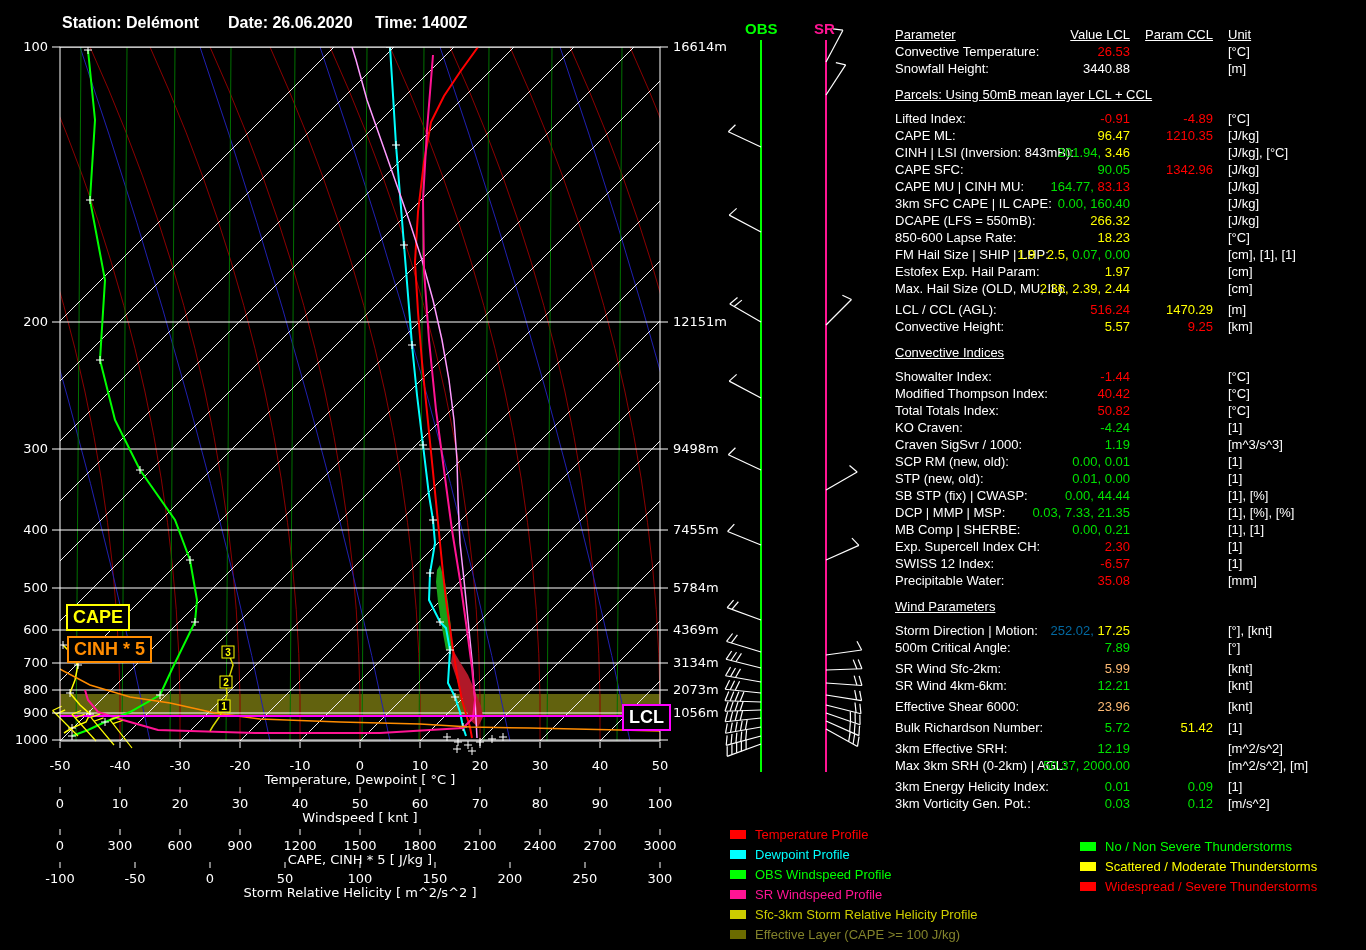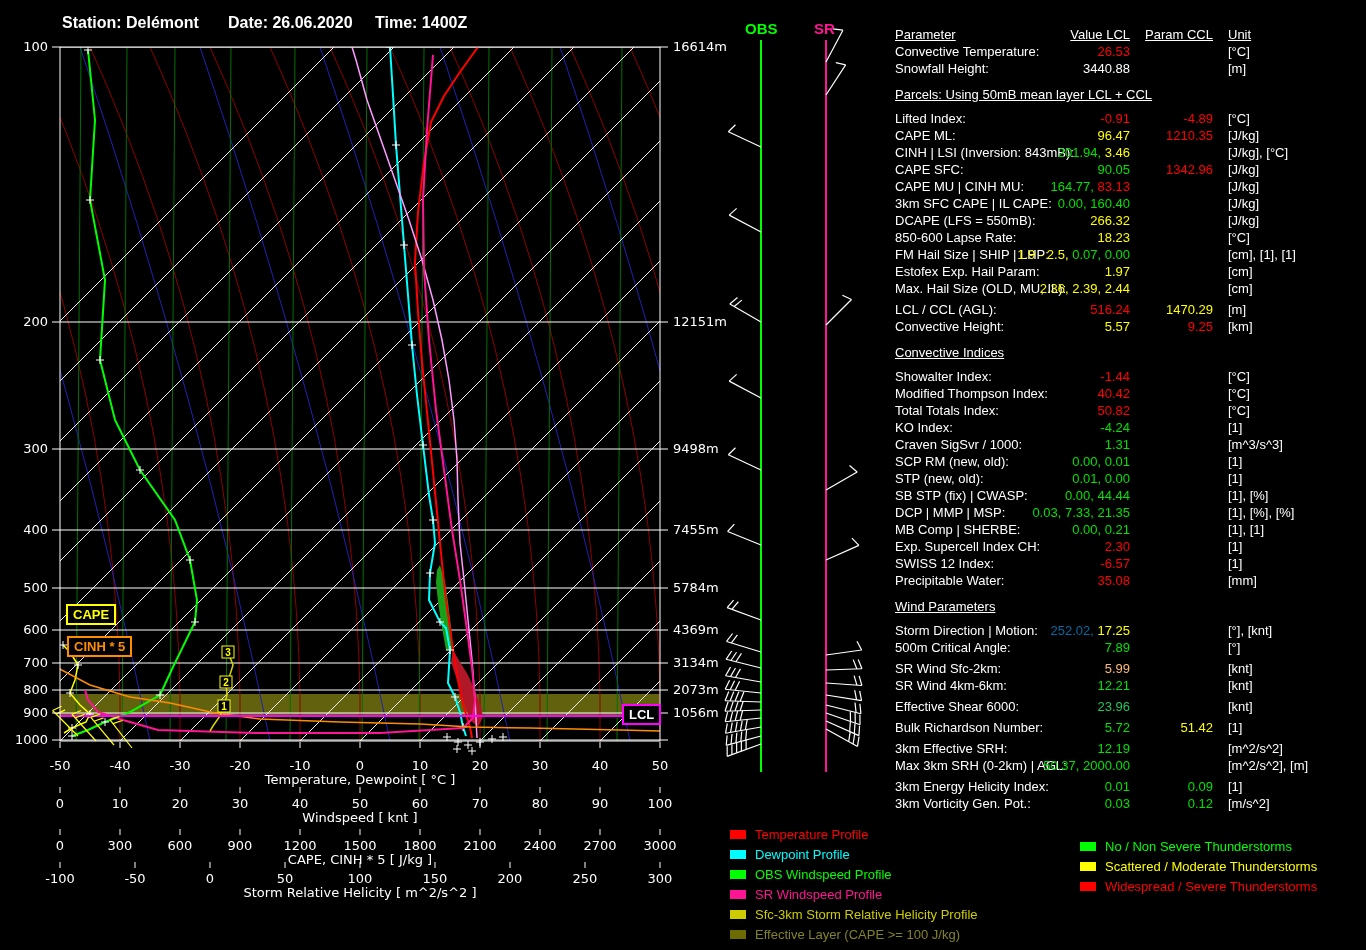--- a/index.html
+++ b/index.html
@@ -4,21 +4,21 @@
 <style>
   html,body{margin:0;padding:0;background:#000;}
   #app{position:relative;width:1366px;height:950px;background:#000;overflow:hidden;
        font-family:"Liberation Sans",sans-serif;}
   .hdr{position:absolute;top:14px;color:#fff;font-weight:bold;font-size:16px;
        font-family:"Liberation Sans",sans-serif;}
   .ax{position:absolute;color:#fff;font-size:13px;font-family:"DejaVu Sans",sans-serif;
       line-height:15px;white-space:nowrap;}
   .axc{text-align:center;width:64px;}
   .axr{text-align:right;width:34px;}
-  .boxlab{position:absolute;font-weight:bold;font-size:13px;padding:1px 5px;background:#000;
+  .boxlab{position:absolute;font-weight:bold;font-size:18px;padding:1px 5px;background:#000;
           font-family:"Liberation Sans",sans-serif;white-space:nowrap;}
   .colhdr{position:absolute;top:20px;font-weight:bold;font-size:15px;
           font-family:"Liberation Sans",sans-serif;}
   
   #ptable{position:absolute;left:895px;top:27px;width:471px;color:#fff;font-size:13px;
           font-family:"Liberation Sans",sans-serif;}
   .prow{position:relative;height:17px;}
   .phead span, .psec{text-decoration:underline;}
   .psec{height:17px;margin-top:9px;margin-bottom:7px;white-space:nowrap;}
   .plab{position:absolute;left:0;white-space:nowrap;}
@@ -553,27 +553,27 @@
         <span class="plab">Modified Thompson Index:</span>
         <span class="pv1"><span style="color: rgb(255, 0, 0);">40.42</span></span>
         <span class="punit">[°C]</span>
       </div>
       <div class="prow">
         <span class="plab">Total Totals Index:</span>
         <span class="pv1"><span style="color: rgb(255, 0, 0);">50.82</span></span>
         <span class="punit">[°C]</span>
       </div>
       <div class="prow">
-        <span class="plab">KO Index:</span>
+        <span class="plab">KO Craven:</span>
         <span class="pv1"><span style="color: rgb(0, 225, 0);">-4.24</span></span>
         <span class="punit">[1]</span>
       </div>
       <div class="prow">
         <span class="plab">Craven SigSvr / 1000:</span>
-        <span class="pv1"><span style="color: rgb(0, 225, 0);">1.31</span></span>
+        <span class="pv1"><span style="color: rgb(0, 225, 0);">1.19</span></span>
         <span class="punit">[m^3/s^3]</span>
       </div>
       <div class="prow">
         <span class="plab">SCP RM (new, old):</span>
         <span class="pv1"><span style="color: rgb(0, 225, 0);">0.00,  </span><span style="color: rgb(0, 225, 0);">0.01</span></span>
         <span class="punit">[1]</span>
       </div>
       <div class="prow">
         <span class="plab">STP (new, old):</span>
         <span class="pv1"><span style="color: rgb(0, 225, 0);">0.01,  </span><span style="color: rgb(0, 225, 0);">0.00</span></span>
@@ -625,21 +625,21 @@
         <span class="pv1"><span style="color: #fdba74;">5.99</span></span>
         <span class="punit">[knt]</span>
       </div>
       <div class="prow">
         <span class="plab">SR Wind 4km-6km:</span>
         <span class="pv1"><span style="color: rgb(0, 225, 0);">12.21</span></span>
         <span class="punit">[knt]</span>
       </div>
       <div class="prow gap">
         <span class="plab">Effective Shear 6000:</span>
-        <span class="pv1"><span style="color: #22c55e;">23.96</span></span>
+        <span class="pv1"><span style="color: #fdba74;">23.96</span></span>
         <span class="punit">[knt]</span>
       </div>
       <div class="prow gap">
         <span class="plab">Bulk Richardson Number:</span>
         <span class="pv1"><span style="color: rgb(0, 225, 0);">5.72</span></span>
         <span class="pv2"><span style="color: rgb(255, 255, 0);">51.42</span></span>
         <span class="punit">[1]</span>
       </div>
       <div class="prow gap">
         <span class="plab">3km Effective SRH:</span>

